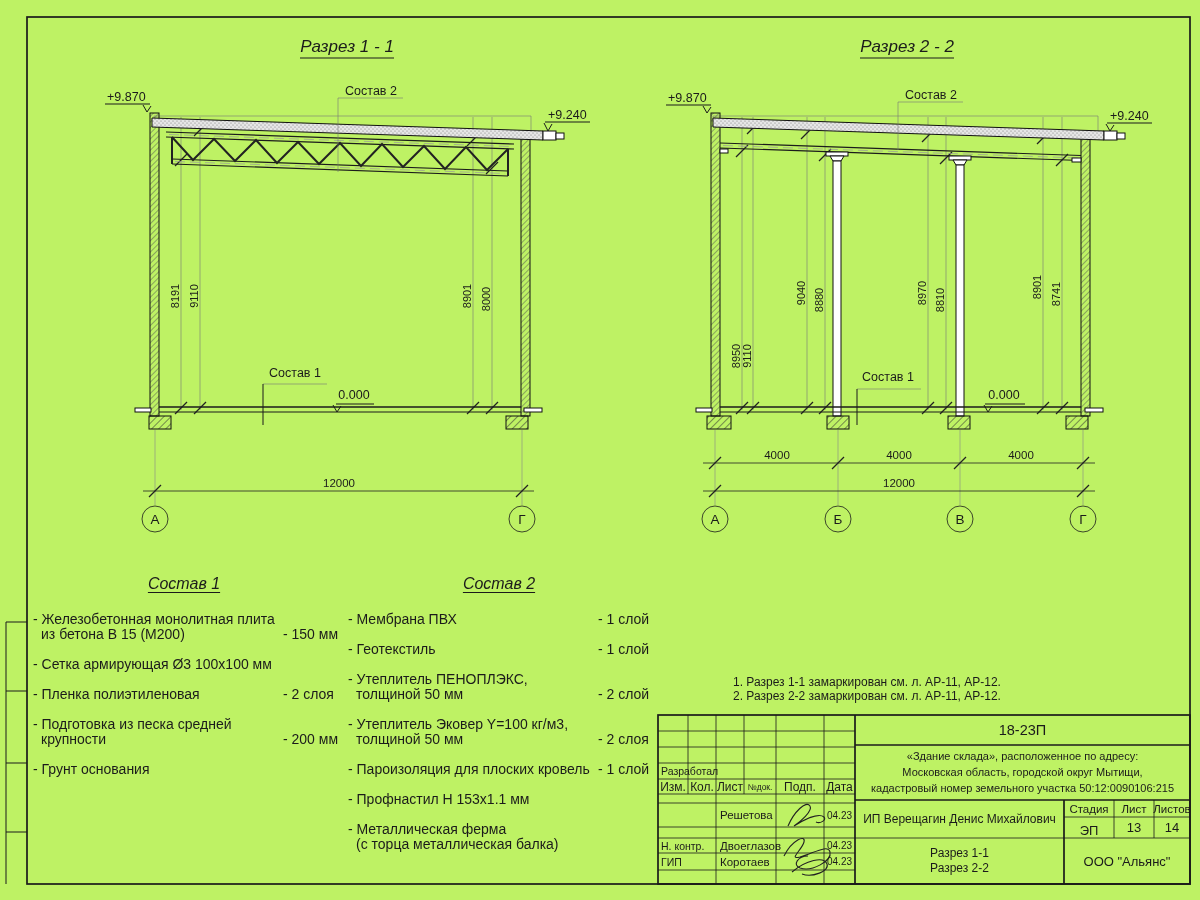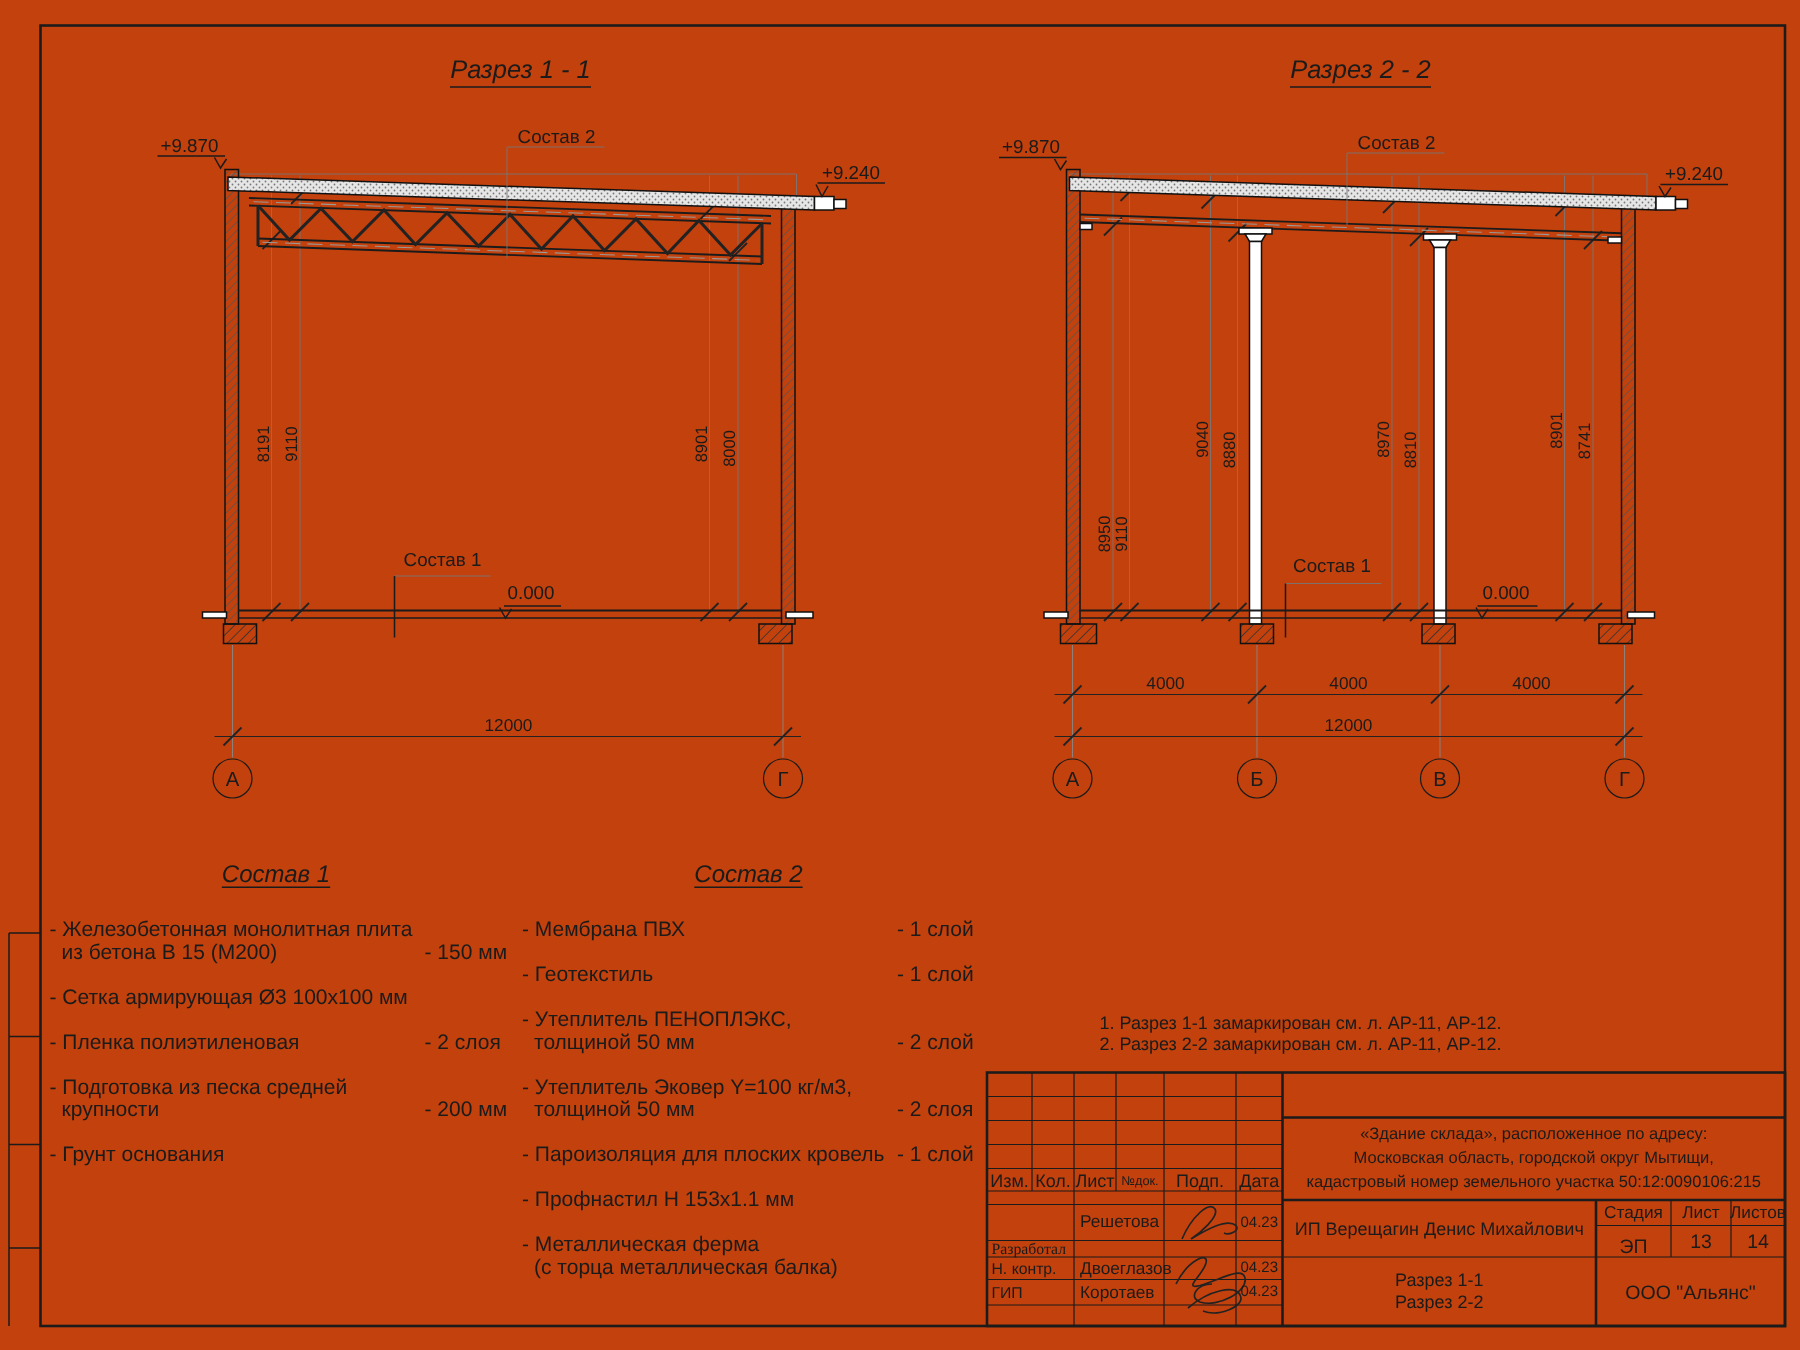--- a/index.html
+++ b/index.html
@@ -1,16 +1,16 @@
 <!DOCTYPE html>
 <html><head>
 <meta charset="utf-8">
 <style>
   html,body{margin:0;padding:0;background:#fff;}
-  .page{position:relative;width:1200px;height:900px;background:#c2410c;overflow:hidden;
+  .page{position:relative;width:1200px;height:900px;background:#bef264;overflow:hidden;
         font-family:"Liberation Sans",sans-serif;color:#1b1b1b;}
   .page svg{position:absolute;left:0;top:0;}
   svg text{fill:#1b1b1b;font-family:"Liberation Sans",sans-serif;}
   .lay{position:absolute;left:0;top:0;width:1200px;height:900px;}
   .t{position:absolute;color:#1b1b1b;}
   .ctr{display:flex;align-items:center;justify-content:center;text-align:center;}
   .lft{display:flex;align-items:center;justify-content:flex-start;padding-left:2px;box-sizing:border-box;}
   
   .sostav{position:absolute;width:302px;font-size:14px;line-height:15px;}
   .sostav h3{margin:0 0 21px 0;font-size:16px;font-style:italic;font-weight:normal;
@@ -425,32 +425,33 @@
     <div>2. Разрез 2-2 замаркирован см. л. АР-11, АР-12.</div>
   </div>
 
   <div class="t ctr" style="left:658px;top:779px;width:30px;height:15px;font-size:12px;">Изм.</div>
   <div class="t ctr" style="left:688px;top:779px;width:28px;height:15px;font-size:12px;">Кол.</div>
   <div class="t ctr" style="left:716px;top:779px;width:28px;height:15px;font-size:12px;">Лист</div>
   <div class="t ctr" style="left:744px;top:779px;width:32px;height:15px;font-size:8.5px;">№док.</div>
   <div class="t ctr" style="left:776px;top:779px;width:48px;height:15px;font-size:12px;">Подп.</div>
   <div class="t ctr" style="left:824px;top:779px;width:31px;height:15px;font-size:12px;">Дата</div>
 
-  <div class="t lft" style="left:659px;top:821px;width:56px;height:24px;font-size:10.5px;font-family:Liberation Serif, serif;">Разработал</div>
+  <div class="t lft" style="left:659px;top:759px;width:56px;height:24px;font-size:10.5px;">Разработал</div>
   <div class="t lft" style="left:718px;top:803px;width:57px;height:24px;font-size:11.5px;">Решетова</div>
   <div class="t ctr" style="left:824px;top:803px;width:31px;height:24px;font-size:10px;">04.23</div>
 
   <div class="t lft" style="left:659px;top:838px;width:56px;height:15px;font-size:10.5px;">Н. контр.</div>
   <div class="t lft" style="left:718px;top:838px;width:57px;height:15px;font-size:11.5px;">Двоеглазов</div>
   <div class="t ctr" style="left:824px;top:838px;width:31px;height:15px;font-size:10px;">04.23</div>
 
   <div class="t lft" style="left:659px;top:853px;width:56px;height:17px;font-size:10.5px;">ГИП</div>
   <div class="t lft" style="left:718px;top:853px;width:57px;height:17px;font-size:11.5px;">Коротаев</div>
   <div class="t ctr" style="left:824px;top:853px;width:31px;height:17px;font-size:10px;">04.23</div>
 
+  <div class="t ctr" style="left:855px;top:715px;width:335px;height:30px;font-size:14.5px;">18-23П</div>
   <div class="t" style="left:855px;top:748px;width:335px;font-size:11px;line-height:16px;text-align:center;">
     <div>«Здание склада», расположенное по адресу:</div>
     <div>Московская область, городской округ Мытищи,</div>
     <div>кадастровый номер земельного участка 50:12:0090106:215</div>
   </div>
   <div class="t ctr" style="left:855px;top:800px;width:209px;height:38px;font-size:12px;">ИП Верещагин Денис Михайлович</div>
 
   <div class="t ctr" style="left:1064px;top:800px;width:50px;height:17px;font-size:11.5px;">Стадия</div>
   <div class="t ctr" style="left:1114px;top:800px;width:40px;height:17px;font-size:11.5px;">Лист</div>
   <div class="t ctr" style="left:1154px;top:800px;width:36px;height:17px;font-size:11.5px;">Листов</div>

